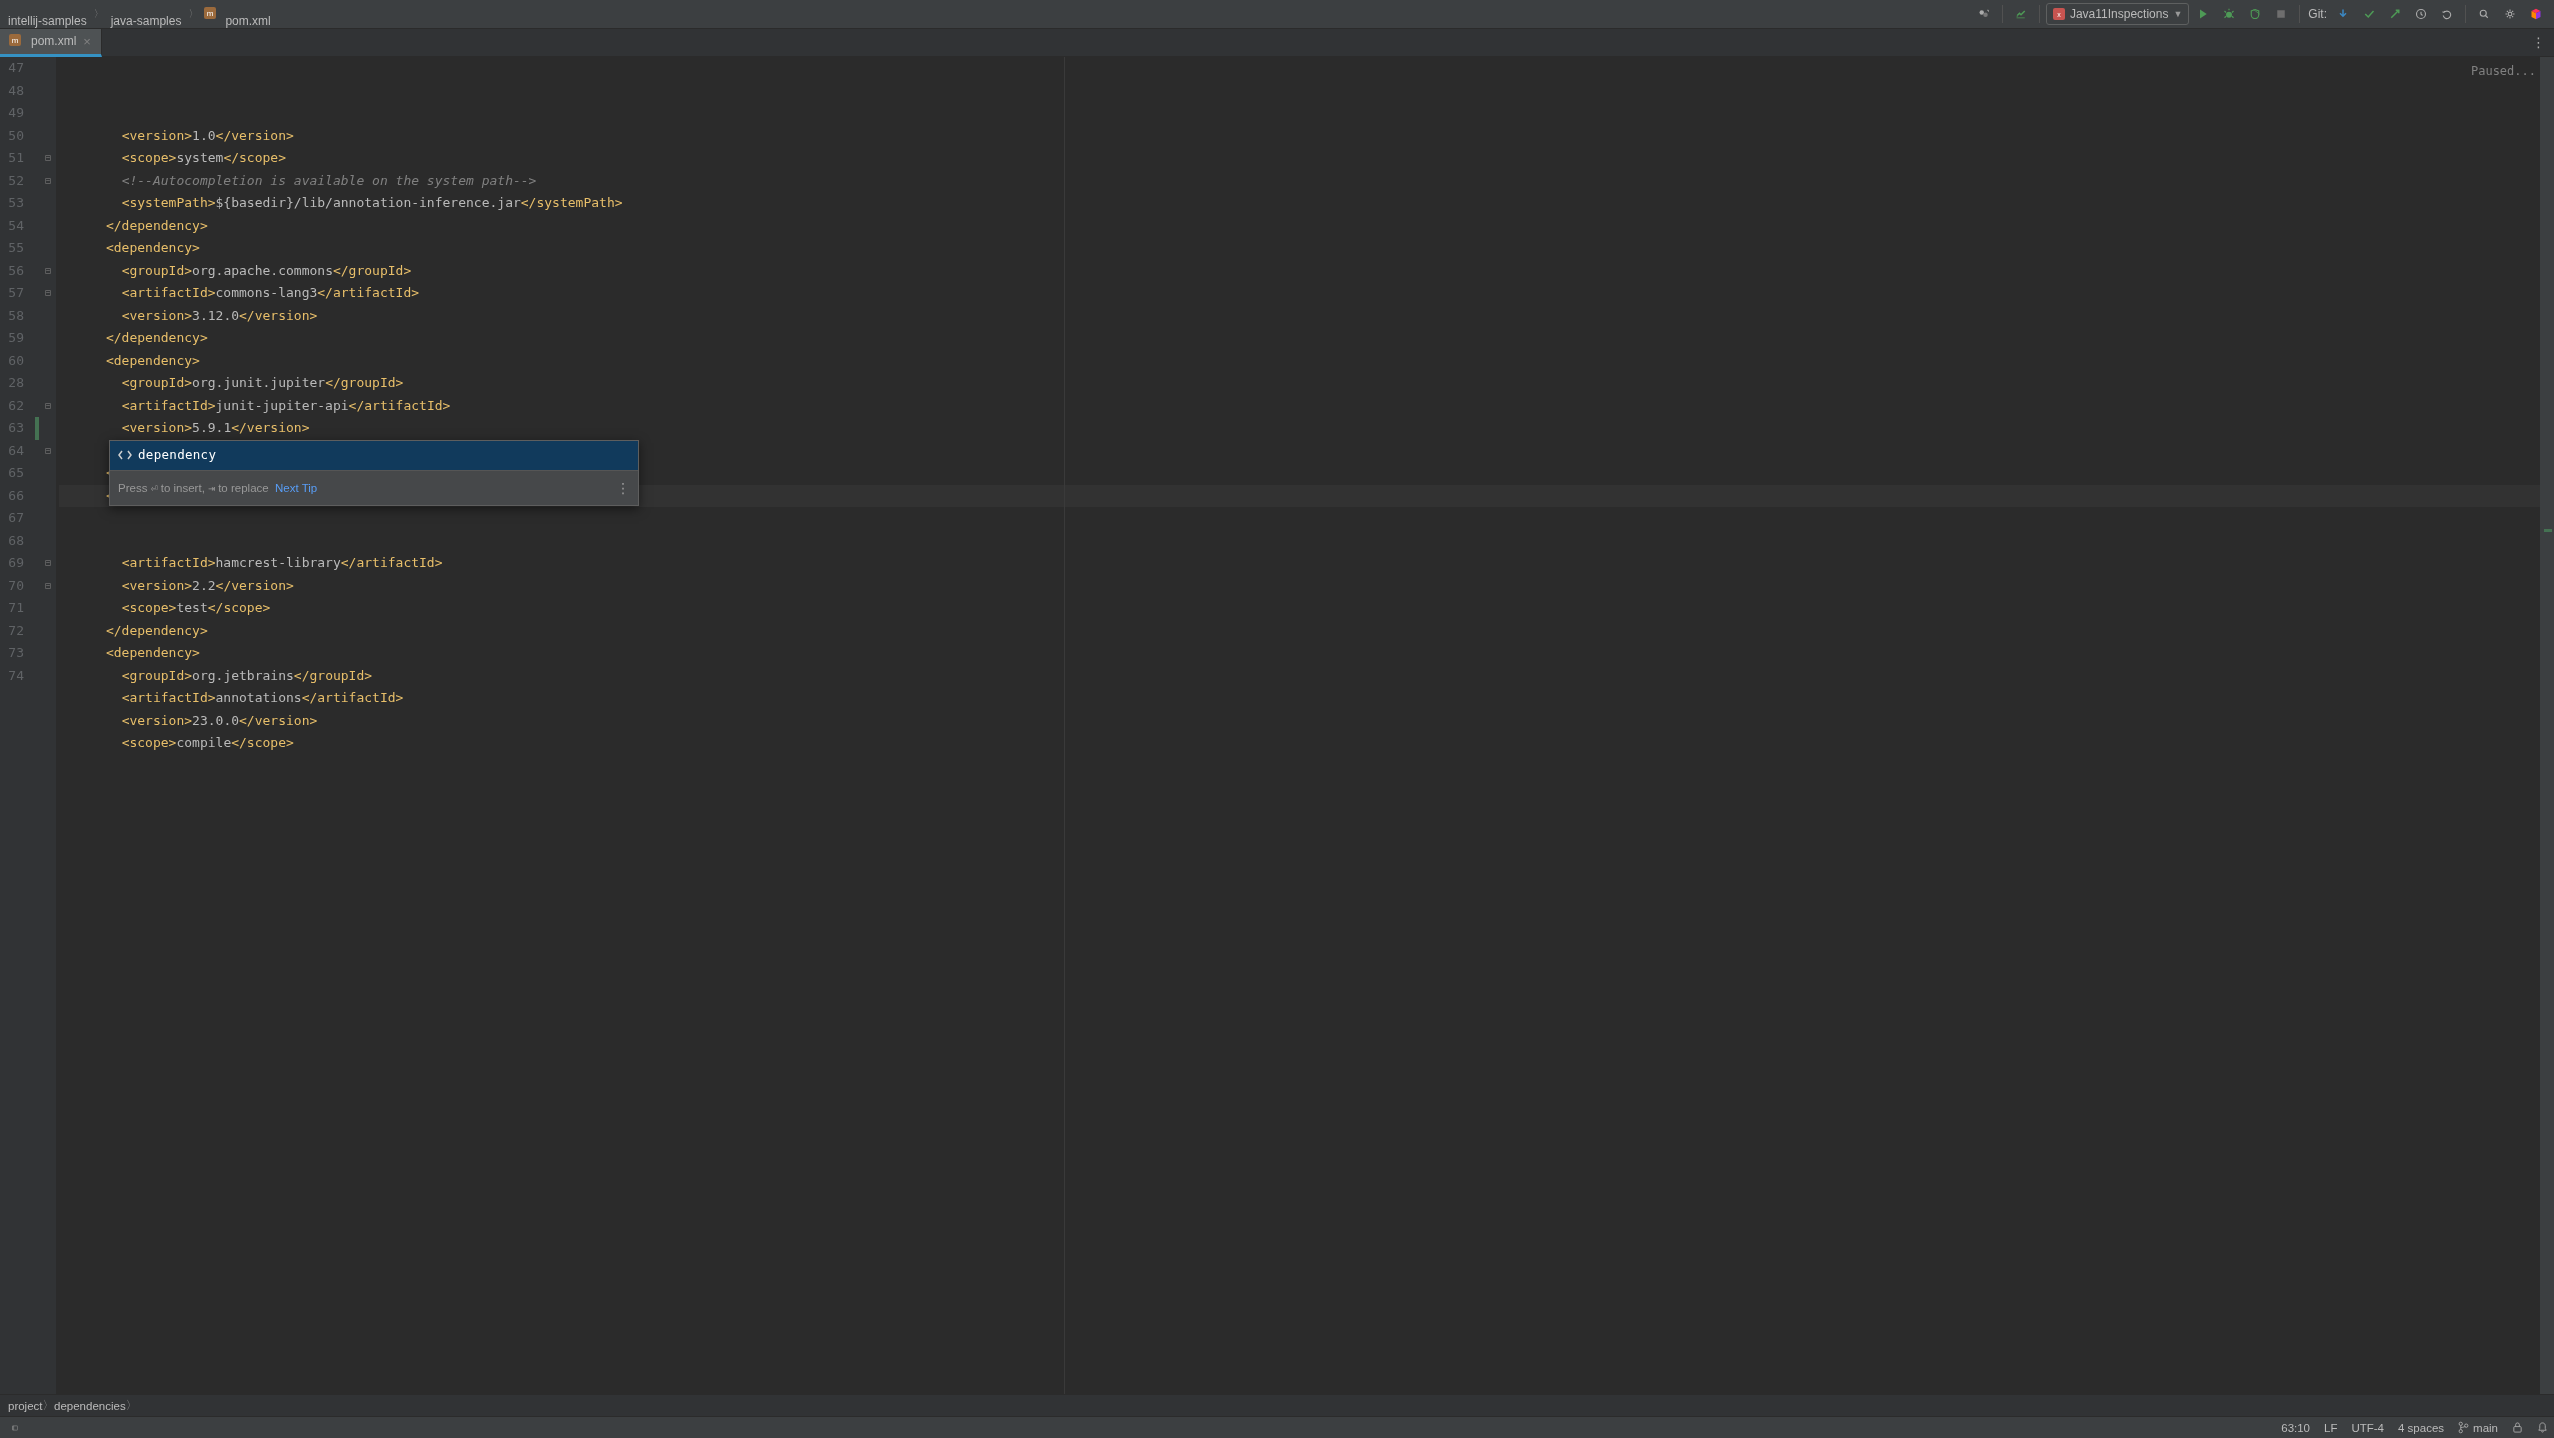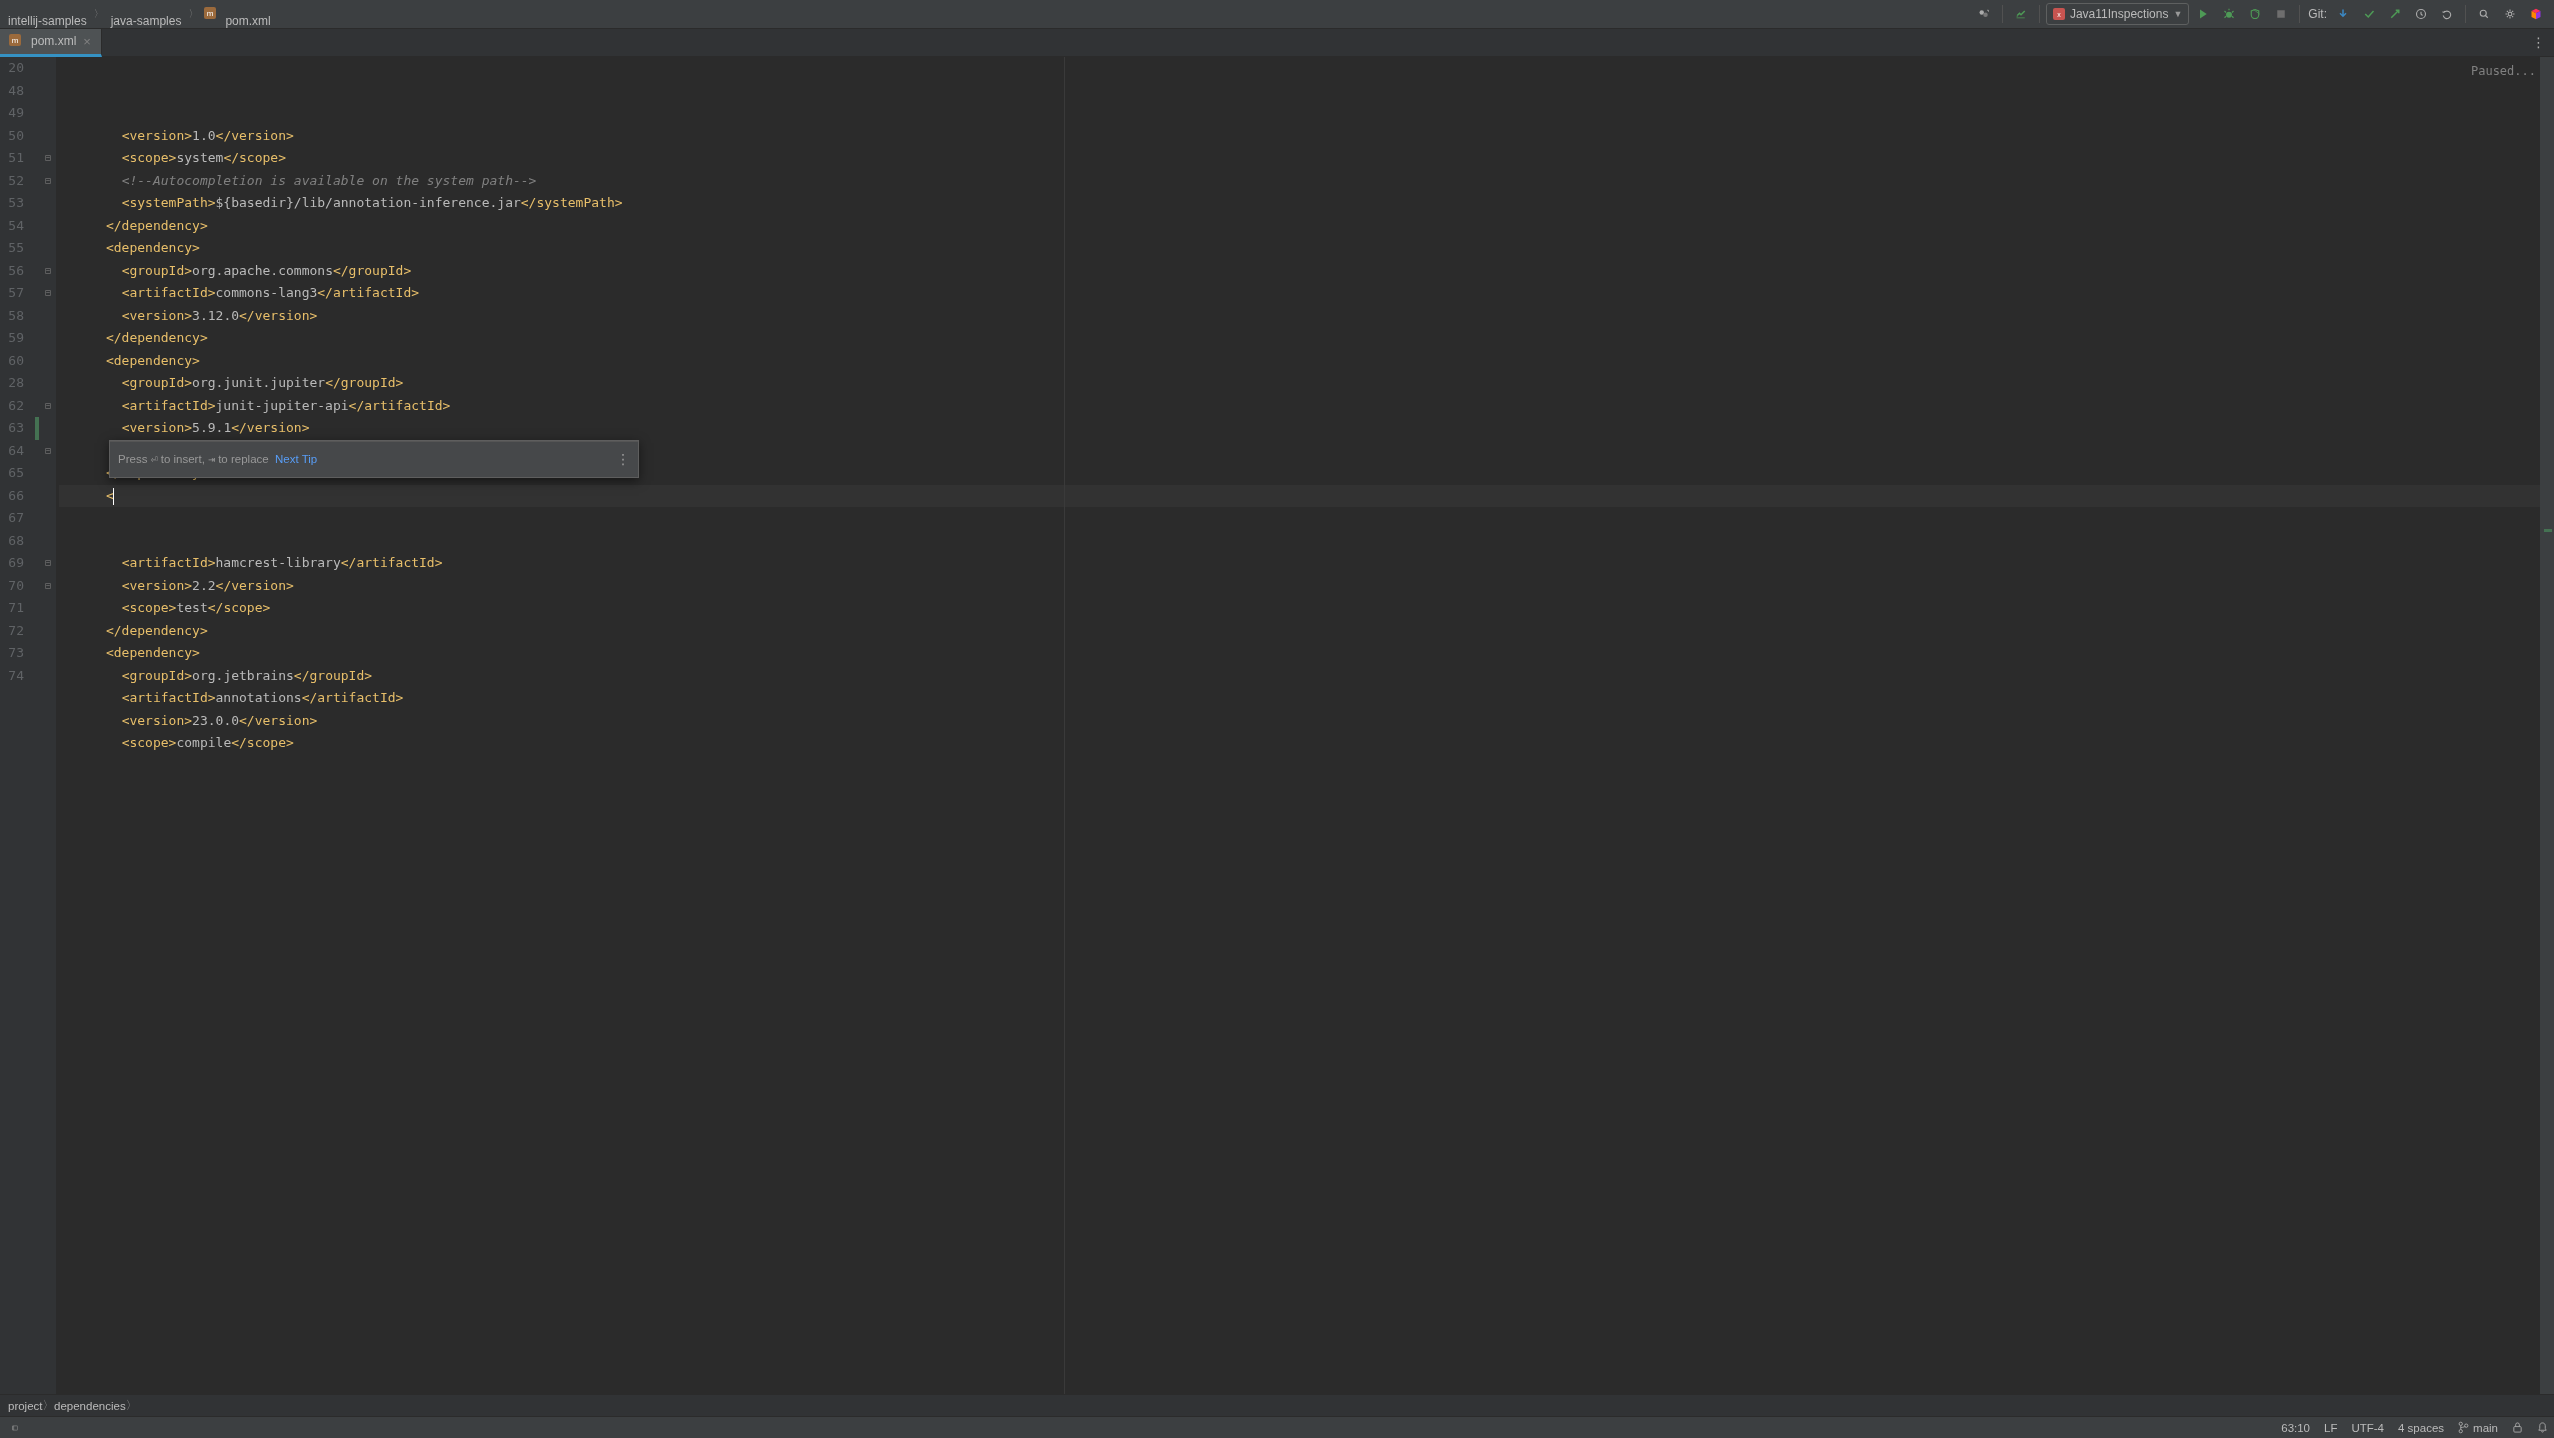--- a/index.html
+++ b/index.html
@@ -233,21 +233,21 @@
       <button class="tool-btn">
           <span style="letter-spacing:-1px;color:#aaa">⋮</span>
         </button>
     </div>
   </div>
 
   <div class="editor-area">
     <div class="editor">
       <div class="gutter">
         <div class="line-nums" id="line-nums">
-            <div>20</div>
+            <div>47</div>
             <div>48</div>
             <div>49</div>
             <div>50</div>
             <div>51</div>
             <div>52</div>
             <div>53</div>
             <div>54</div>
             <div>55</div>
             <div>56</div>
             <div>57</div>
@@ -350,20 +350,28 @@
       </div>
       <div class="code" id="code">
         <div class="right-column-line" style="left:1008px;"></div>
       <div class="code-line">        <span class="tg">&lt;version&gt;</span>1.0<span class="tg">&lt;/version&gt;</span></div><div class="code-line">        <span class="tg">&lt;scope&gt;</span>system<span class="tg">&lt;/scope&gt;</span></div><div class="code-line">        <span class="cm">&lt;!--Autocompletion is available on the system path--&gt;</span></div><div class="code-line">        <span class="tg">&lt;systemPath&gt;</span>${basedir}/lib/annotation-inference.jar<span class="tg">&lt;/systemPath&gt;</span></div><div class="code-line">      <span class="tg">&lt;/dependency&gt;</span></div><div class="code-line">      <span class="tg">&lt;dependency&gt;</span></div><div class="code-line">        <span class="tg">&lt;groupId&gt;</span>org.apache.commons<span class="tg">&lt;/groupId&gt;</span></div><div class="code-line">        <span class="tg">&lt;artifactId&gt;</span>commons-lang3<span class="tg">&lt;/artifactId&gt;</span></div><div class="code-line">        <span class="tg">&lt;version&gt;</span>3.12.0<span class="tg">&lt;/version&gt;</span></div><div class="code-line">      <span class="tg">&lt;/dependency&gt;</span></div><div class="code-line">      <span class="tg">&lt;dependency&gt;</span></div><div class="code-line">        <span class="tg">&lt;groupId&gt;</span>org.junit.jupiter<span class="tg">&lt;/groupId&gt;</span></div><div class="code-line">        <span class="tg">&lt;artifactId&gt;</span>junit-jupiter-api<span class="tg">&lt;/artifactId&gt;</span></div><div class="code-line">        <span class="tg">&lt;version&gt;</span>5.9.1<span class="tg">&lt;/version&gt;</span></div><div class="code-line">        <span class="tg">&lt;scope&gt;</span>test<span class="tg">&lt;/scope&gt;</span></div><div class="code-line">      <span class="tg">&lt;/dependency&gt;</span></div><div class="code-line current">      <span class="tg">&lt;</span><span class="caret"></span></div><div class="code-line"> </div><div class="code-line"> </div><div class="code-line">        <span class="tg">&lt;artifactId&gt;</span>hamcrest-library<span class="tg">&lt;/artifactId&gt;</span></div><div class="code-line">        <span class="tg">&lt;version&gt;</span>2.2<span class="tg">&lt;/version&gt;</span></div><div class="code-line">        <span class="tg">&lt;scope&gt;</span>test<span class="tg">&lt;/scope&gt;</span></div><div class="code-line">      <span class="tg">&lt;/dependency&gt;</span></div><div class="code-line">      <span class="tg">&lt;dependency&gt;</span></div><div class="code-line">        <span class="tg">&lt;groupId&gt;</span>org.jetbrains<span class="tg">&lt;/groupId&gt;</span></div><div class="code-line">        <span class="tg">&lt;artifactId&gt;</span>annotations<span class="tg">&lt;/artifactId&gt;</span></div><div class="code-line">        <span class="tg">&lt;version&gt;</span>23.0.0<span class="tg">&lt;/version&gt;</span></div><div class="code-line">        <span class="tg">&lt;scope&gt;</span>compile<span class="tg">&lt;/scope&gt;</span></div></div>
       <div class="right-gutter">
         <div style="position:absolute;right:2px;top:472px;width:8px;height:3px;background:#447152;"></div>
       </div>
       <div class="editor-right-widgets">Paused...</div>
 
       <div class="ac-popup" id="ac" style="left:109px; top:383px;">
+        <div class="ac-row">
+          <span class="ac-icon">
+            <svg viewBox="0 0 14 14">
+                <path d="M4 3 l-3 4 l3 4 M10 3 l3 4 l-3 4" stroke="#cfcfcf" stroke-width="1.5" fill="none"></path>
+              </svg>
+          </span>
+          <span class="text">dependency</span>
+        </div>
         <div class="ac-hint">
           <span>
             <span>Press </span><span class="keyglyph">⏎</span><span> to insert, </span><span class="keyglyph">⇥</span><span> to replace</span>&nbsp;&nbsp;<span class="next-tip">Next Tip</span>
           </span>
           <span class="ac-opt">⋮</span>
         </div>
       </div>
 
     </div>
   </div>

